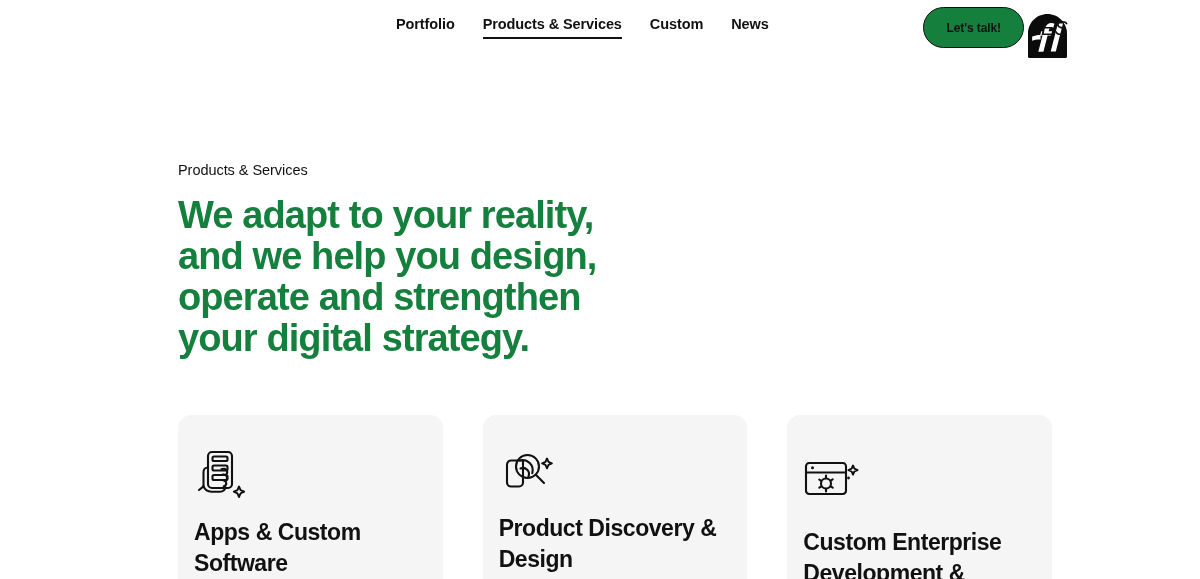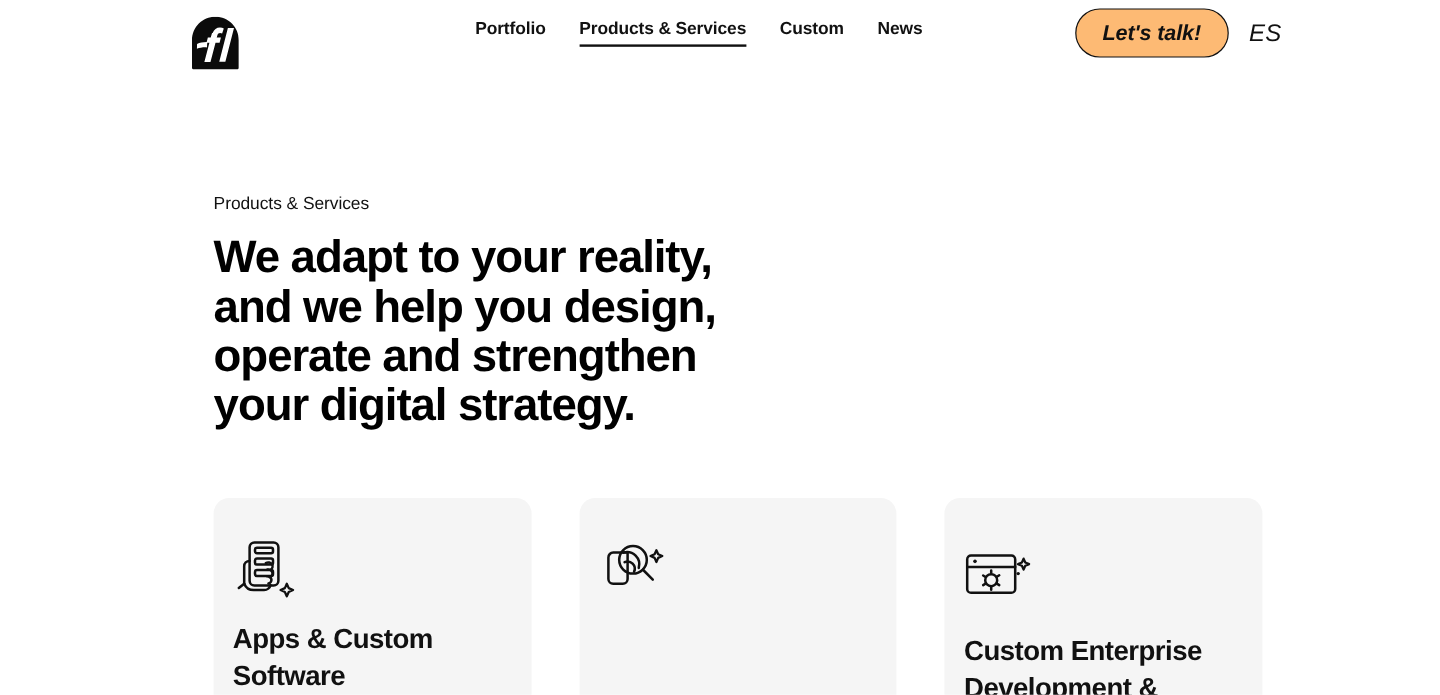--- a/index.html
+++ b/index.html
@@ -14,20 +14,21 @@
     -webkit-font-smoothing: antialiased;
   }
 
   
   .site-header {
     position: relative;
     height: 55px;
     display: flex;
     align-items: center;
     padding: 16px 133px 0 160px;
+    justify-content: flex-end;
   }
 
   .brand-logo {
     width: 39px;
     height: 44px;
     flex: 0 0 auto;
     display: block;
   }
 
   .main-nav {
@@ -64,29 +65,28 @@
   }
 
   .cta-pill {
     display: inline-flex;
     align-items: center;
     justify-content: center;
     height: 41px;
     padding: 0 22px;
     border: 1.6px solid #111111;
     border-radius: 999px;
-    background: #fdba74;
+    background: #15803d;
     font-family: "Liberation Sans", sans-serif;
-    font-size: 18px;
+    font-size: 12px;
     font-weight: 700;
     color: #111111;
     letter-spacing: -0.1px;
     cursor: pointer;
     white-space: nowrap;
-    font-style: italic;
   }
 
   .lang-toggle {
     font-size: 20px;
     font-weight: 400;
     letter-spacing: 0.2px;
     color: #111111;
     cursor: pointer;
     line-height: 1;
     font-style: italic;
@@ -103,21 +103,21 @@
     color: #111111;
     letter-spacing: -0.05px;
     margin-bottom: 17px;
   }
 
   .hero-title {
     font-size: 38px;
     font-weight: 700;
     line-height: 1.075;
     letter-spacing: -0.9px;
-    color: #000000;
+    color: #15803d;
     max-width: 430px;
   }
 
   
   .cards-row {
     display: flex;
     gap: 40px;
     padding: 57px 148px 0 178px;
   }
 
@@ -212,20 +212,21 @@
 
   <article class="service-card">
     <svg class="card-icon icon-search" viewBox="0 0 56 56" fill="none" stroke="#111111" stroke-width="2.1" stroke-linecap="round" stroke-linejoin="round">
       <path d="M8 17.5c0-2.2 1.8-4 4-4h12v22c0 2.2-1.8 4-4 4H12c-2.2 0-4-1.8-4-4V17.5z"></path>
       <circle cx="28.5" cy="19.5" r="11.5"></circle>
       <path d="M20.5 13.5c3.6-1 7.6 0 10.2 2.6 2.6 2.6 3.6 6.6 2.6 10.2"></path>
       <path d="M21.5 21.5c2.2-1 5-.5 6.7 1.2 1.7 1.7 2.2 4.5 1.2 6.7"></path>
       <path d="M36.8 27.8 45 36"></path>
       <path d="M48 11.5l1.5 3.4 3.4 1.5-3.4 1.5-1.5 3.4-1.5-3.4-3.4-1.5 3.4-1.5z" stroke-width="1.9"></path>
     </svg>
+    <h2 class="card-title">Product Discovery &amp; Design</h2>
 
   </article>
 
   <article class="service-card">
     <svg class="card-icon icon-browser" viewBox="0 0 56 56" fill="none" stroke="#111111" stroke-width="2.1" stroke-linecap="round" stroke-linejoin="round">
       <rect x="3" y="10" width="40" height="31" rx="3.2"></rect>
       <path d="M3 19.5h40"></path>
       <circle cx="9.5" cy="14.8" r="1.5" fill="#111111" stroke="none"></circle>
       <circle cx="23" cy="30.5" r="5"></circle>
       <path d="M23 22.5v2.3M23 36.2v2.3M16.3 26.6l2 1.2M27.7 33.4l2 1.2M16.3 34.6l2-1.2M27.7 27.6l2-1.2"></path>

